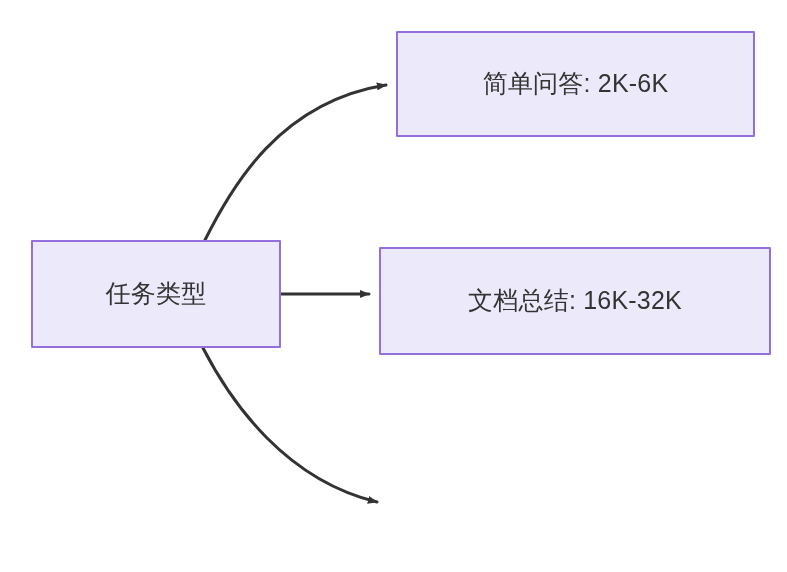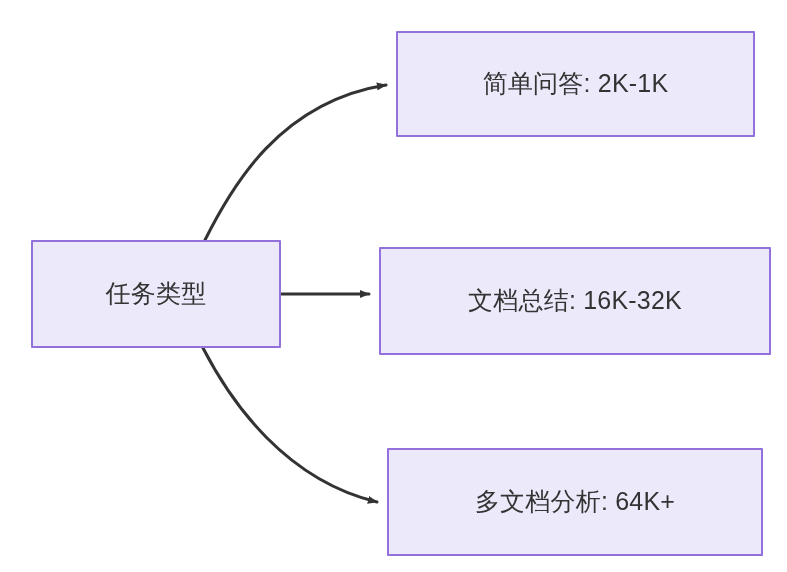--- a/index.html
+++ b/index.html
@@ -68,24 +68,21 @@
     <path d="M 281 294 L 369 294" fill="none" stroke="#333333" stroke-width="3" stroke-linecap="round" marker-end="url(#arrowhead)"></path>
 
     <path d="M 203 348 C 232 404 286 480 377 502" fill="none" stroke="#333333" stroke-width="3" stroke-linecap="round" marker-end="url(#arrowhead)"></path>
   </svg>
 
   <div class="flow-node" id="node-root">
     <span class="node-label">任务类型</span>
   </div>
 
   <div class="flow-node" id="node-simple-qa">
-    <span class="node-label">简单问答: 2K-1K</span>
+    <span class="node-label">简单问答: 2K-6K</span>
   </div>
 
   <div class="flow-node" id="node-doc-sum">
     <span class="node-label">文档总结: 16K-32K</span>
   </div>
 
-  <div class="flow-node" id="node-multi-doc">
-    <span class="node-label">多文档分析: 64K+</span>
-  </div>
 
 </div>
 
 </body></html>

